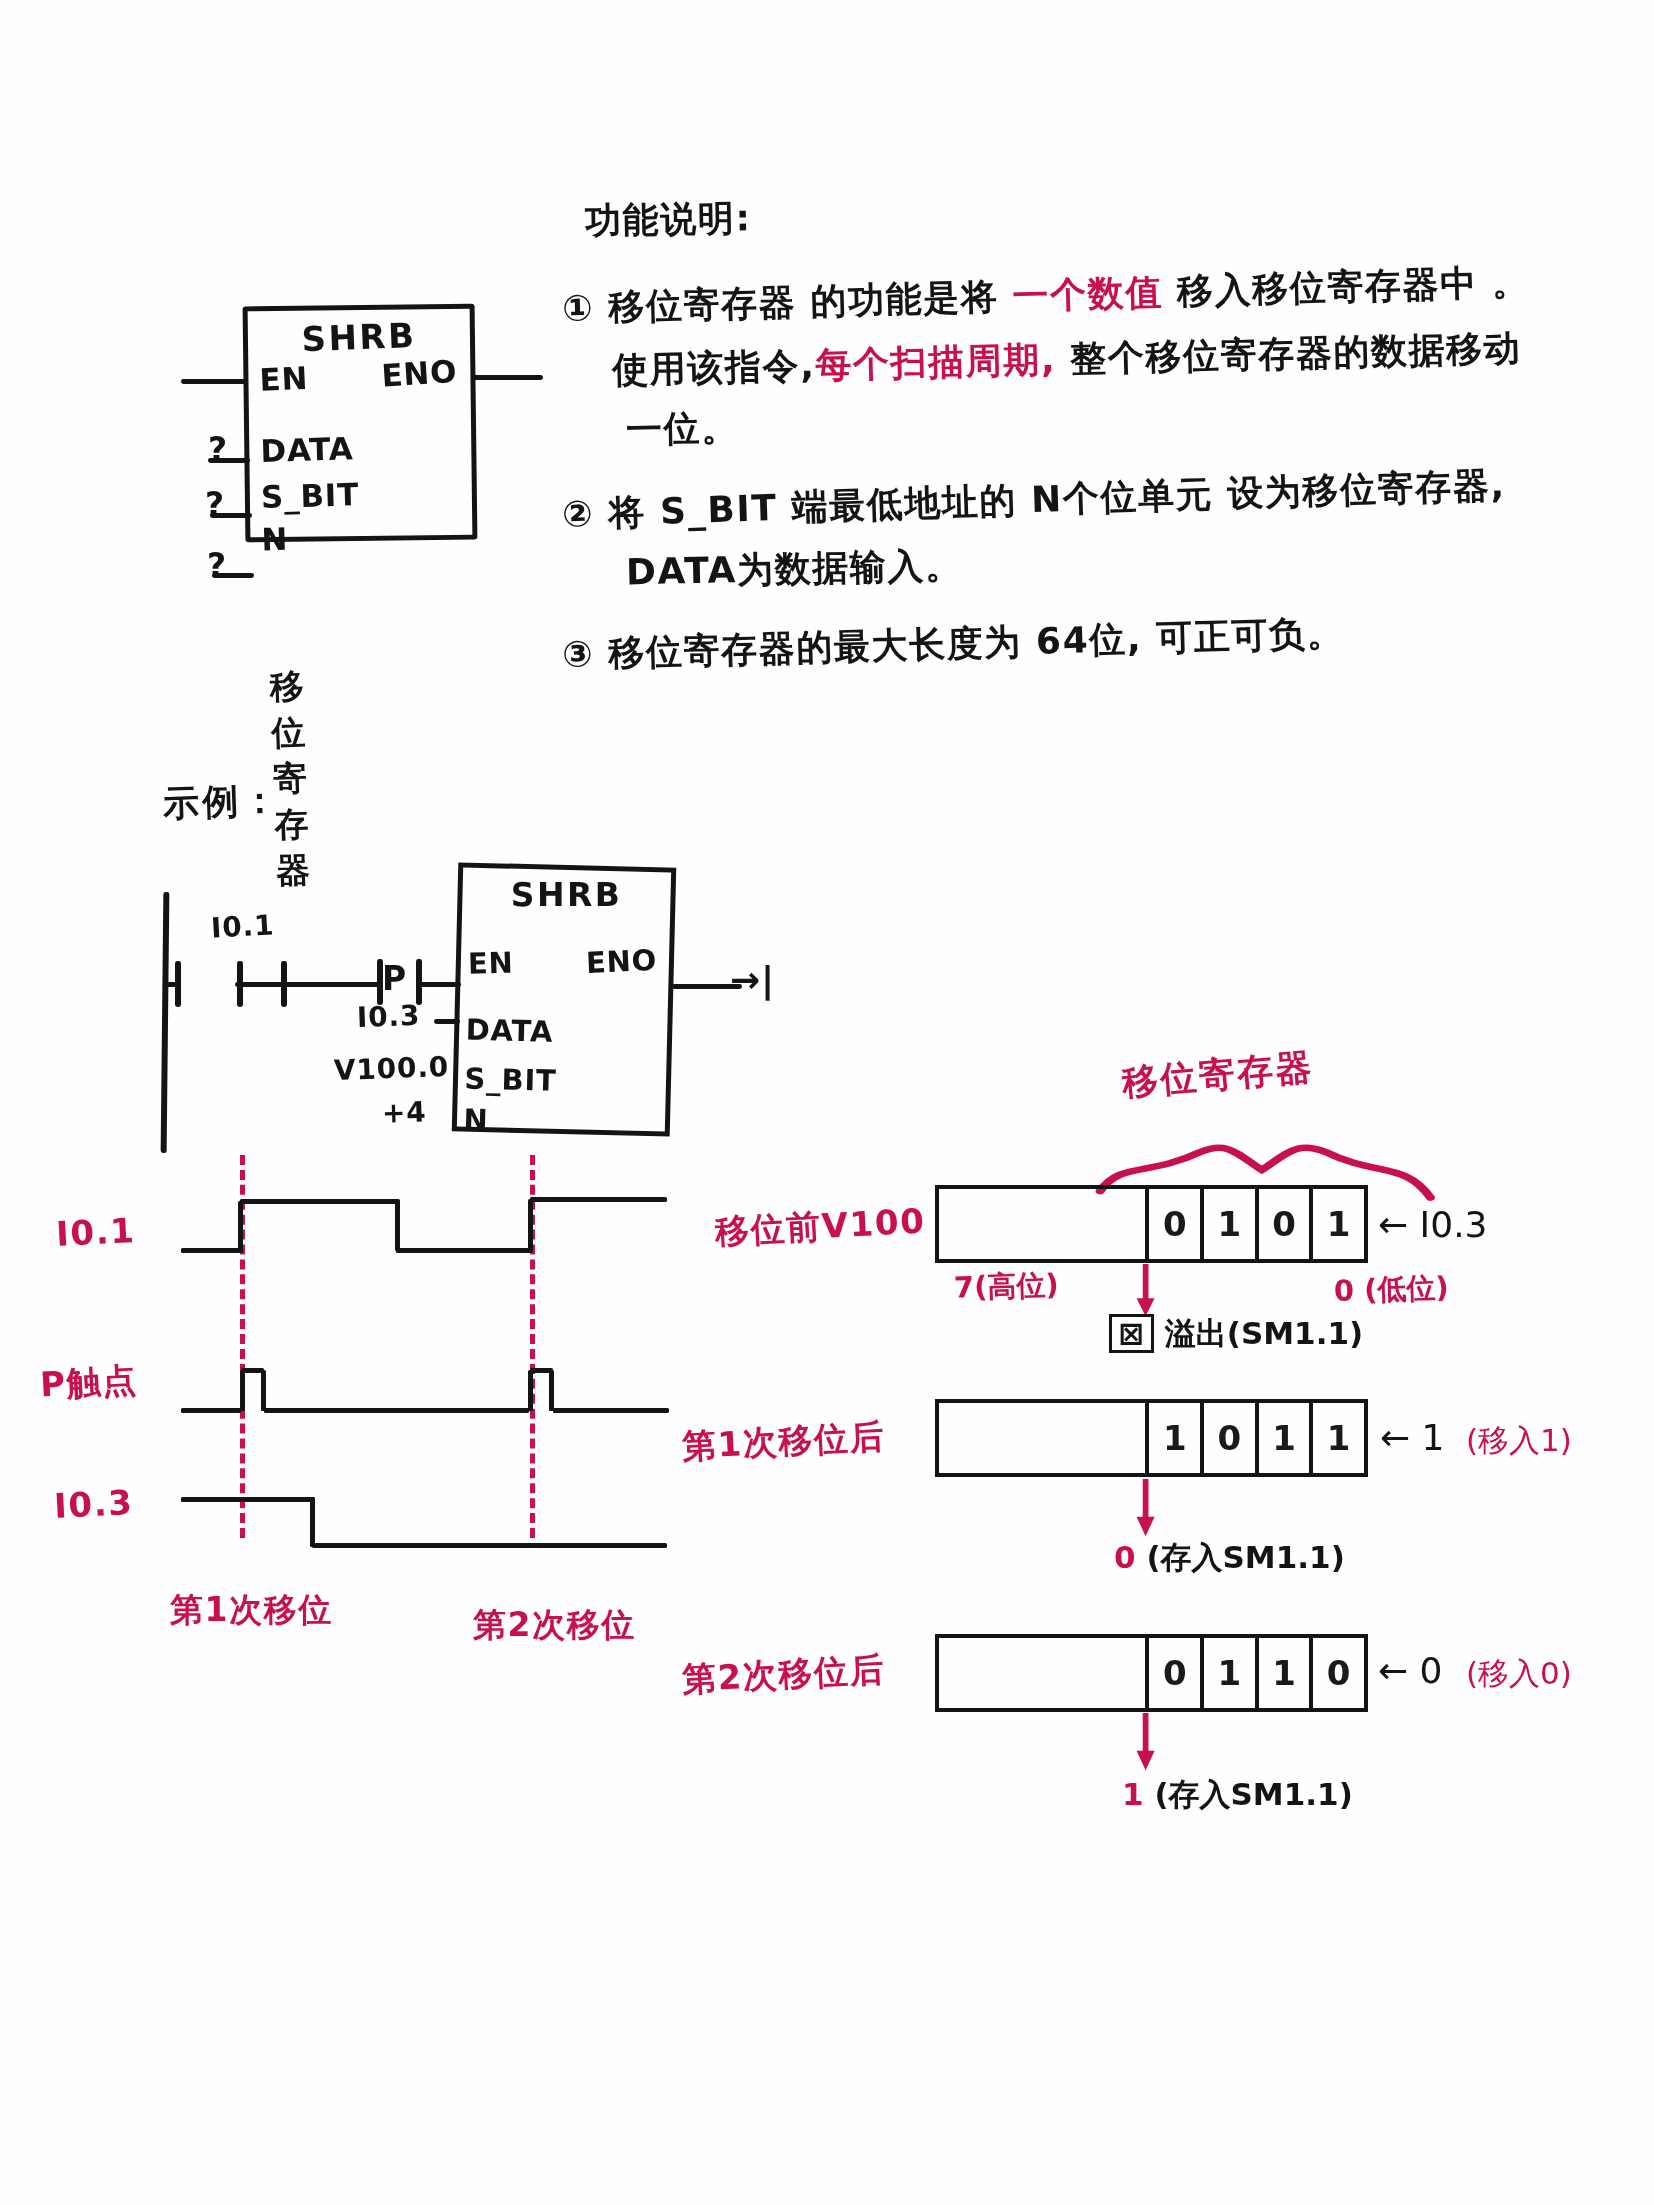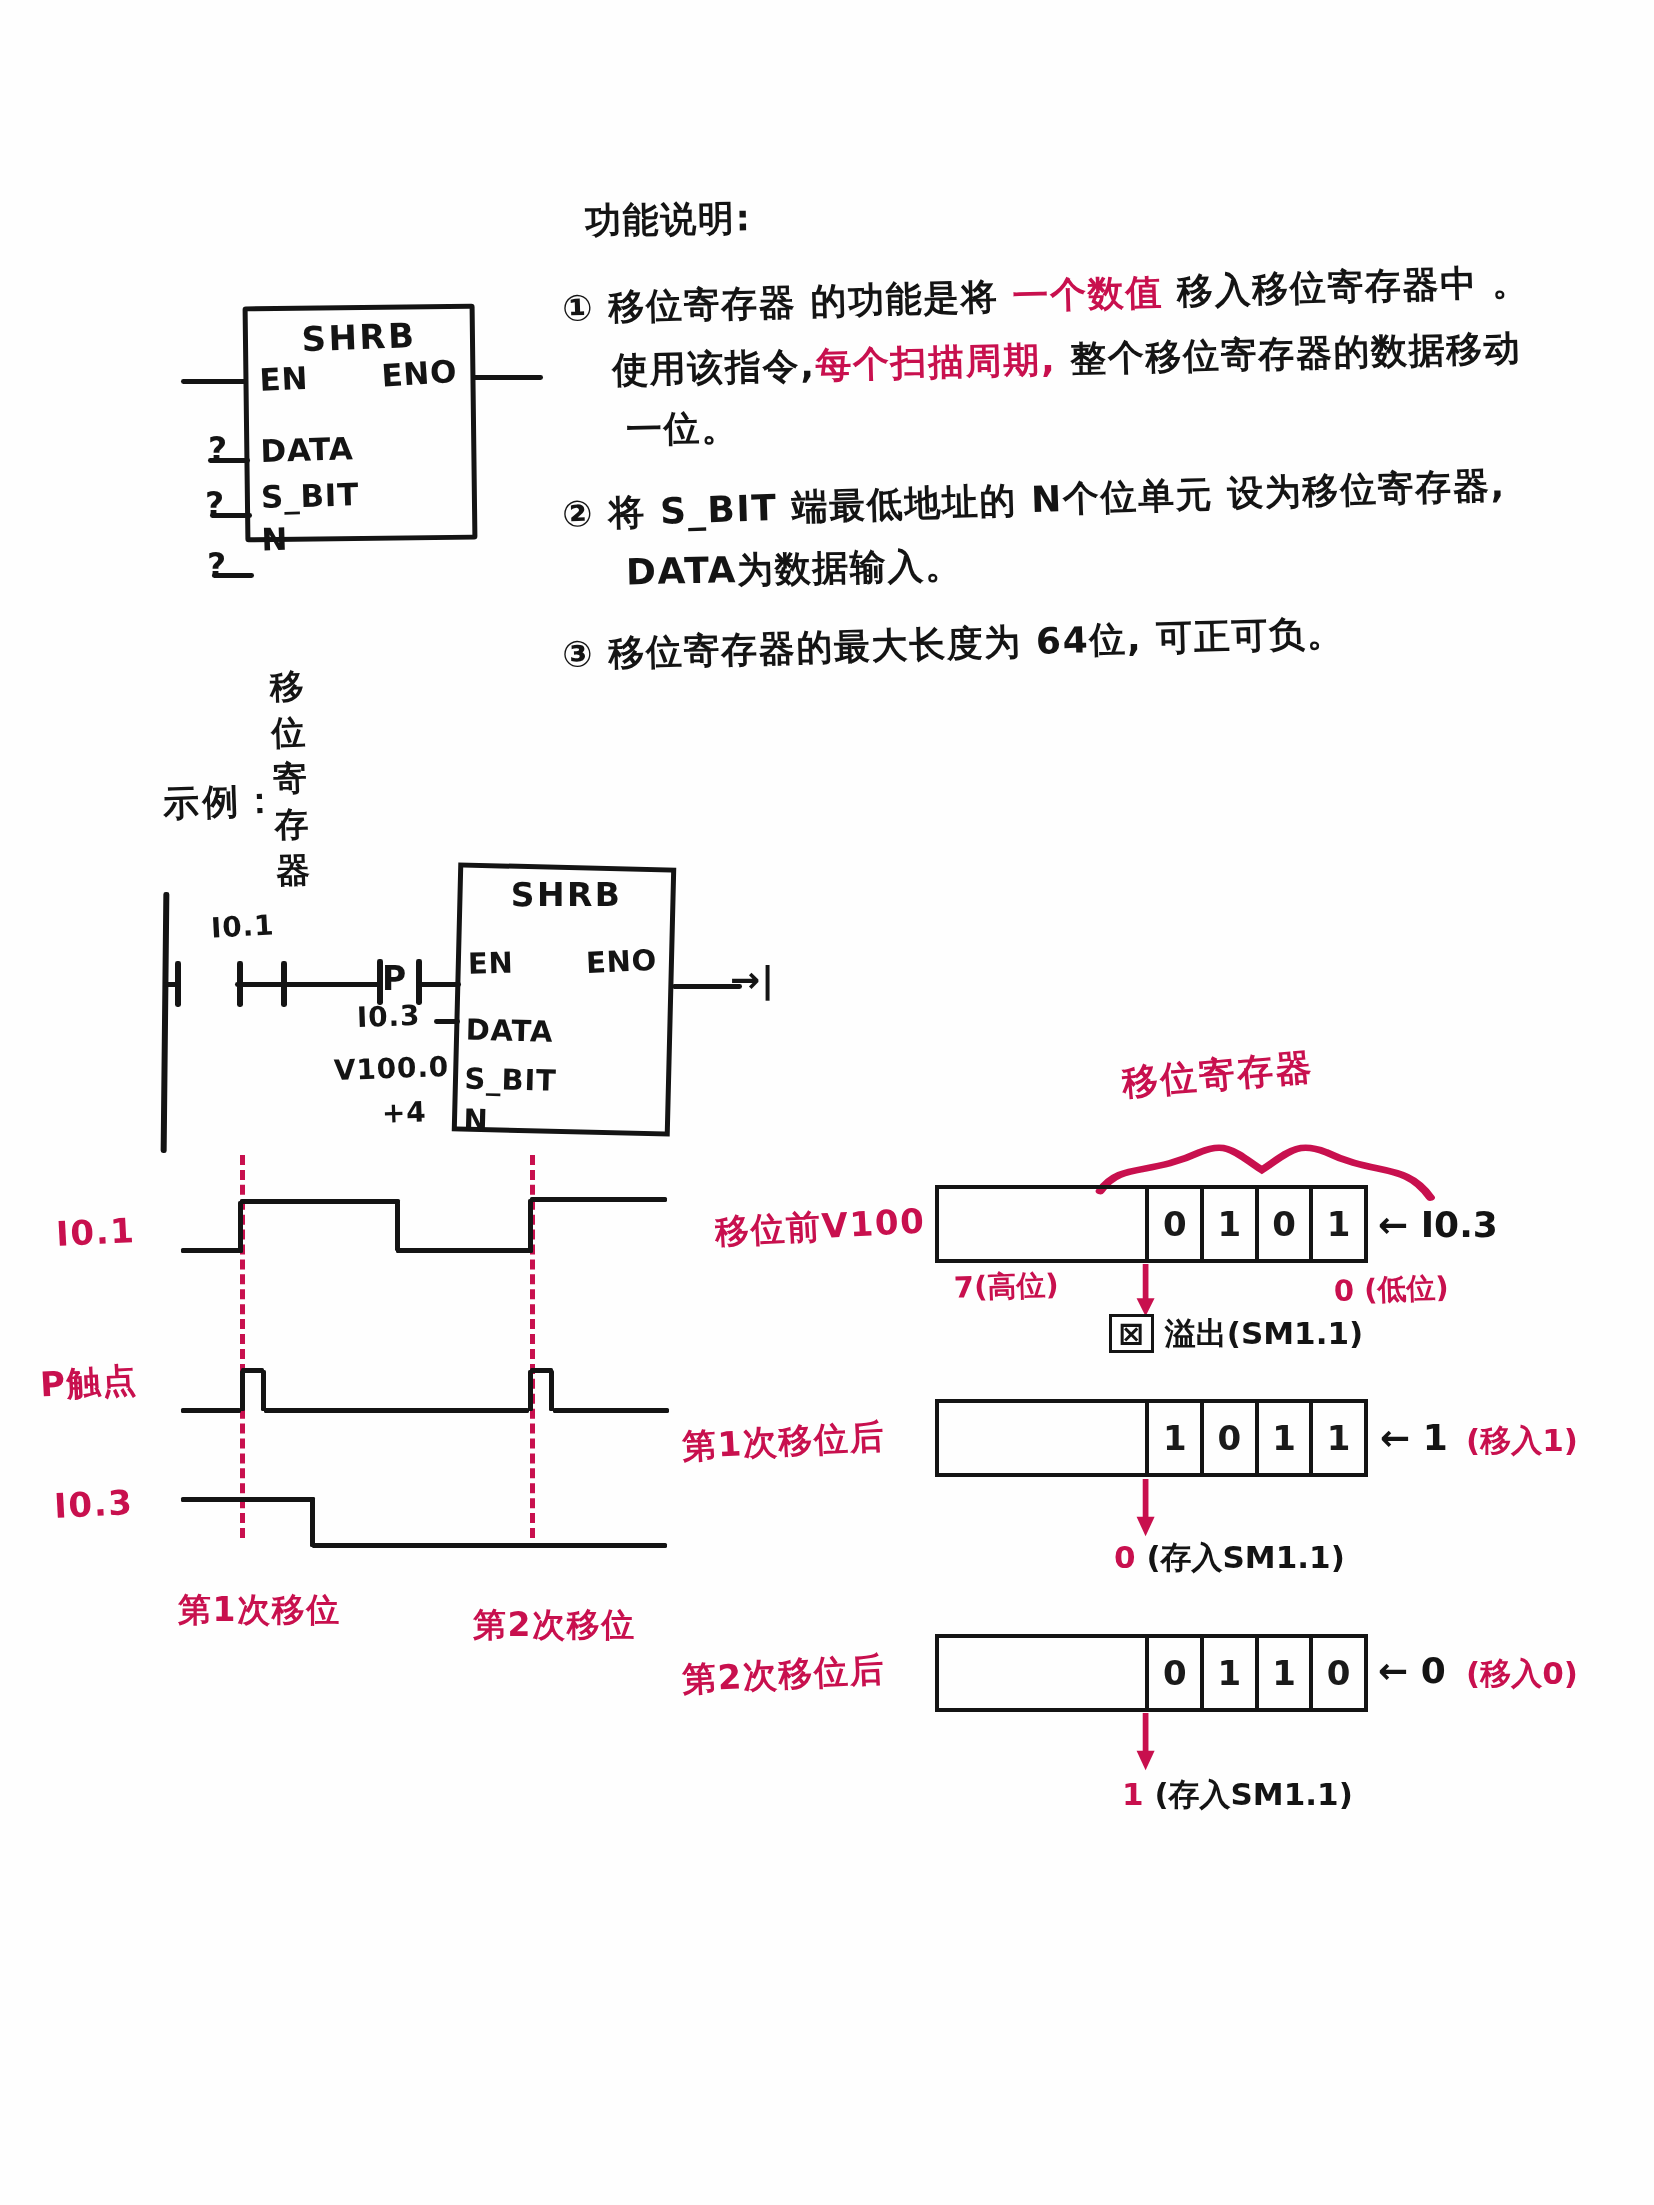--- a/index.html
+++ b/index.html
@@ -153,21 +153,21 @@
   }
   .cell {
     border-left: 4.1px solid #141414;
     box-sizing: border-box;
     width: 55px;
     display: flex; align-items: center; justify-content: center;
     font-size: 34px; font-weight: 700;
   }
   .cell.blank { border-left: none; }
   .in-arrow {
-    position: absolute; font-size: 36px; font-weight: 700; white-space: nowrap;
+    position: absolute; font-size: 36px; font-weight: 400; white-space: nowrap;
   }
   .bit-hi, .bit-lo {
     position: absolute; font-size: 29px; font-weight: 700; white-space: nowrap;
     transform: rotate(-2deg);
   }
   .overflow-note {
     position: absolute; font-size: 31px; font-weight: 700; white-space: nowrap;
   }
   .xbox {
     display:inline-block; border:3.3px solid #141414; padding:0 6.5px; line-height:1.05;
@@ -298,21 +298,21 @@
     <div class="tseg" style="left:495px; top:197px; width:4.9px; height:41px;"></div>
     <div class="tseg" style="left:497px; top:195px; width:23px; height:4.9px;"></div>
     <div class="tseg" style="left:516px; top:197px; width:4.9px; height:41px;"></div>
     <div class="tseg" style="left:520px; top:235px; width:116px; height:4.9px;"></div>
 
     <div class="tl-label red" style="left:21px; top:311px;">I0.3</div>
     <div class="tseg" style="left:148px; top:324px; width:134px; height:4.9px;"></div>
     <div class="tseg" style="left:277px; top:324px; width:4.9px; height:50px;"></div>
     <div class="tseg" style="left:279px; top:370px; width:355px; height:4.9px;"></div>
 
-    <div class="shift-label red" style="left:137px; top:415px;margin-left:8px;">第1次移位</div>
+    <div class="shift-label red" style="left:137px; top:415px;">第1次移位</div>
     <div class="shift-label red" style="left:440px; top:430px;">第2次移位</div>
   </div>
 
   <div class="abs red" id="brace-label" style="left:1122px; top:1051px;">移位寄存器</div>
   <svg class="abs" style="left:1091px; top:1116px;" width="358" height="90" viewBox="0 0 440 110">
     <path d="M8 92 C 26 56, 50 74, 96 44 C 120 30, 128 46, 150 66 C 172 46, 180 30, 206 44 C 250 74, 276 56, 298 100" transform="scale(1.4,1) translate(0,0)" stroke="#c8104e" stroke-width="8" fill="none" stroke-linecap="round"></path>
   </svg>
 
   <div class="reg-row">
     <div class="reg-name red" style="left:715px; top:1204px;">移位前V100</div>

